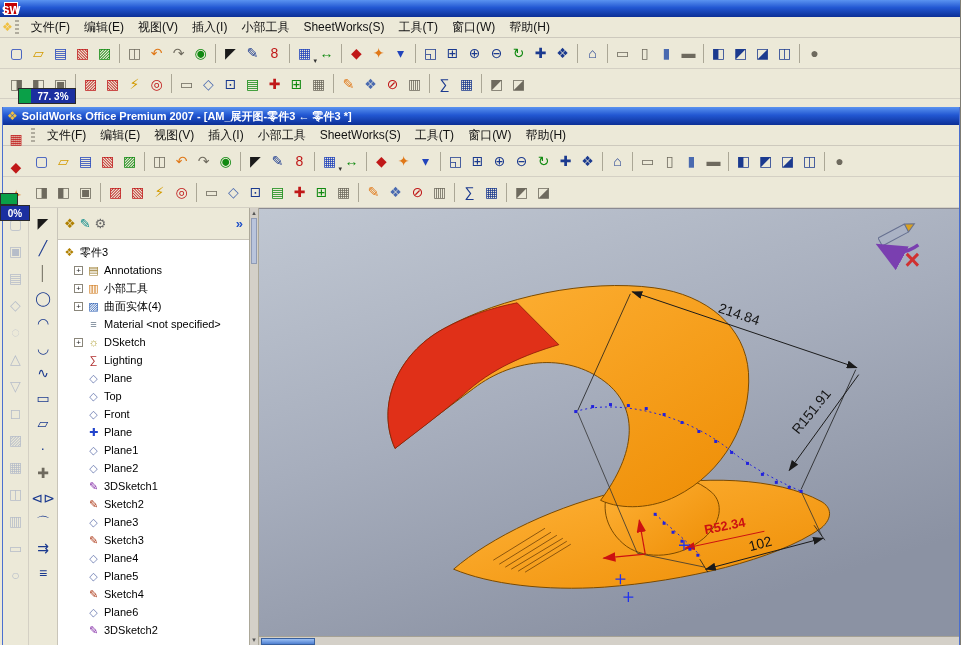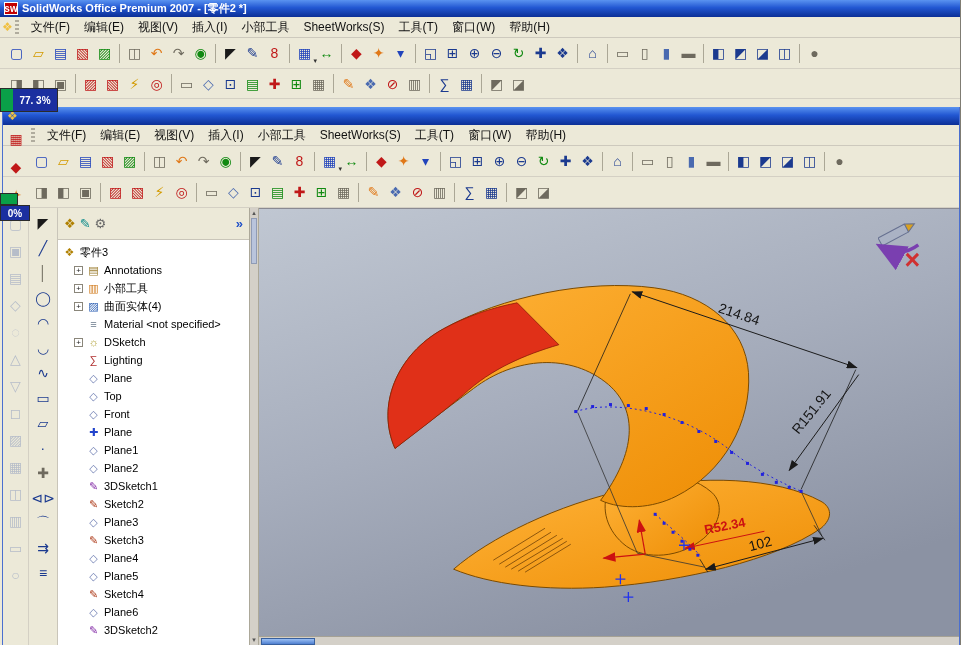--- a/index.html
+++ b/index.html
@@ -2,39 +2,39 @@
 <html><head>
 <meta charset="utf-8">
 <style>
   *{box-sizing:border-box;margin:0;padding:0}
   html,body{width:961px;height:645px;overflow:hidden}
   body{position:relative;font-family:"Liberation Sans","DejaVu Sans",sans-serif;font-size:12px;background:#ece9d8;border-right:1px solid #7f7c73}
 
   
   .titlebar{position:absolute;left:0;right:0;height:17px;display:flex;align-items:center;gap:4px;padding:0 4px;
     background:linear-gradient(180deg,#5a93f0 0%,#2257d2 45%,#0c2f96 100%);color:#fff;font-weight:bold;font-size:11px;white-space:nowrap}
-  .swlogo{width:14px;height:13px;background:#c40000;color:#fff;font-size:10px;font-weight:bold;display:flex;align-items:center;justify-content:center;border:1px solid #fff;flex:none}
+  .swlogo{width:14px;height:13px;background:#c40000;color:#fff;font-size:14px;font-weight:bold;display:flex;align-items:center;justify-content:center;border:1px solid #fff;flex:none}
   .particon{color:#f0c040;font-size:12px;flex:none}
 
   
   .menubar{position:absolute;left:0;right:0;height:21px;background:#ece9d8;border-bottom:1px solid #cdc9bd;display:flex;align-items:center;padding-left:2px}
   .grip{width:4px;height:14px;margin:0 5px 0 2px;background:repeating-linear-gradient(180deg,#b0ac9e 0 2px,transparent 2px 4px);flex:none}
   .mitem{padding:2px 7px;color:#111;white-space:nowrap}
 
   
   .tbrow{position:absolute;left:0;right:0;background:#ece9d8;border-bottom:1px solid #d4d0c4;display:flex;align-items:center;padding-left:6px;gap:1px;overflow:hidden}
   .tbi{width:21px;height:21px;flex:none;display:flex;align-items:center;justify-content:center;font-size:14px;position:relative;font-style:normal}
   .tbsep{width:1px;height:19px;background:#aba796;margin:0 3px;flex:none}
   .dd{position:absolute;right:-2px;bottom:-1px;font-size:7px;color:#333;font-style:normal}
   .cBlue{color:#2244bb}.cNavy{color:#1b3a8f}.cSteel{color:#4a6ab0}.cYellow{color:#d39b00}.cOrange{color:#e07818}
   .cRed{color:#c01818}.cGreen{color:#118a11}.cGray{color:#6e6a5e}.cBlack{color:#1a1a1a}.cFaint{color:#b6bdc9}
 
   
   .badge{position:absolute;z-index:50;font-size:10px;font-weight:bold;color:#fff}
-  #badge-outer{left:0;top:88px;width:58px;height:24px;display:flex;border:1px solid #2a2a2a}
+  #badge-outer{left:18px;top:88px;width:58px;height:16px;display:flex;border:1px solid #2a2a2a}
   #badge-outer .bgreen{width:12px;background:#0aa048}
   #badge-outer .bblue{flex:1;background:#1b2fa0;display:flex;align-items:center;justify-content:center}
   #badge-inner{left:0;top:193px}
   #badge-inner .bgreen2{width:18px;height:12px;background:#0aa048;border:1px solid #2a2a2a}
   #badge-inner .bblue2{width:30px;height:16px;background:#1b2fa0;border:1px solid #2a2a2a;text-align:center;line-height:15px}
 
   
   .window-inner{position:absolute;left:2px;top:107px;right:0;bottom:0;background:#ece9d8;border-left:1px solid #4a6fd0;border-right:1px solid #4a6fd0}
   .window-inner .titlebar{height:18px}
   .addin{position:absolute;left:1px;top:21px;width:24px;display:flex;flex-direction:column;align-items:center;gap:7px;z-index:6}
@@ -67,21 +67,20 @@
   .viewport{flex:1;position:relative;border-top:1px solid #8a8a92}
   .viewport svg{position:absolute;inset:0;width:100%;height:100%}
   .hscroll{position:absolute;left:0;right:0;bottom:0;height:9px;background:#d4d0c8;border-top:1px solid #a5a195;z-index:5;display:flex;align-items:center}
   .hthumb{width:54px;height:7px;margin-left:2px;background:linear-gradient(180deg,#9cc0f4,#4e7fd0);border:1px solid #38609e}
 </style>
 </head>
 <body>
 
 <div class="titlebar" style="top:0">
   <span class="swlogo">sw</span>
-  <span>SolidWorks Office Premium 2007 - [零件2 *]</span>
 </div>
 
 <div class="menubar" style="top:17px">
   <span class="particon">❖</span>
   <span class="grip"></span>
   <span class="mitem">文件(F)</span>
   <span class="mitem">编辑(E)</span>
   <span class="mitem">视图(V)</span>
   <span class="mitem">插入(I)</span>
   <span class="mitem">小部工具</span>
@@ -171,20 +170,21 @@
   <span class="bblue">77. 3%</span>
 </div>
 <div id="badge-inner" class="badge">
   <div class="bgreen2"></div>
   <div class="bblue2">0%</div>
 </div>
 
 <div class="window-inner">
   <div class="titlebar" style="top:0">
     <span class="particon">❖</span>
+    <span>SolidWorks Office Premium 2007 - [AM_展开图-零件3 ← 零件3 *]</span>
   </div>
 
   <div class="addin">
       <span class="tbi cRed">▦</span>
       <span class="tbi cRed">◆</span>
       <span class="tbi cOrange">✦</span>
     </div>
 
   <div class="menubar" style="top:18px;padding-left:26px">
     <span class="grip"></span>

